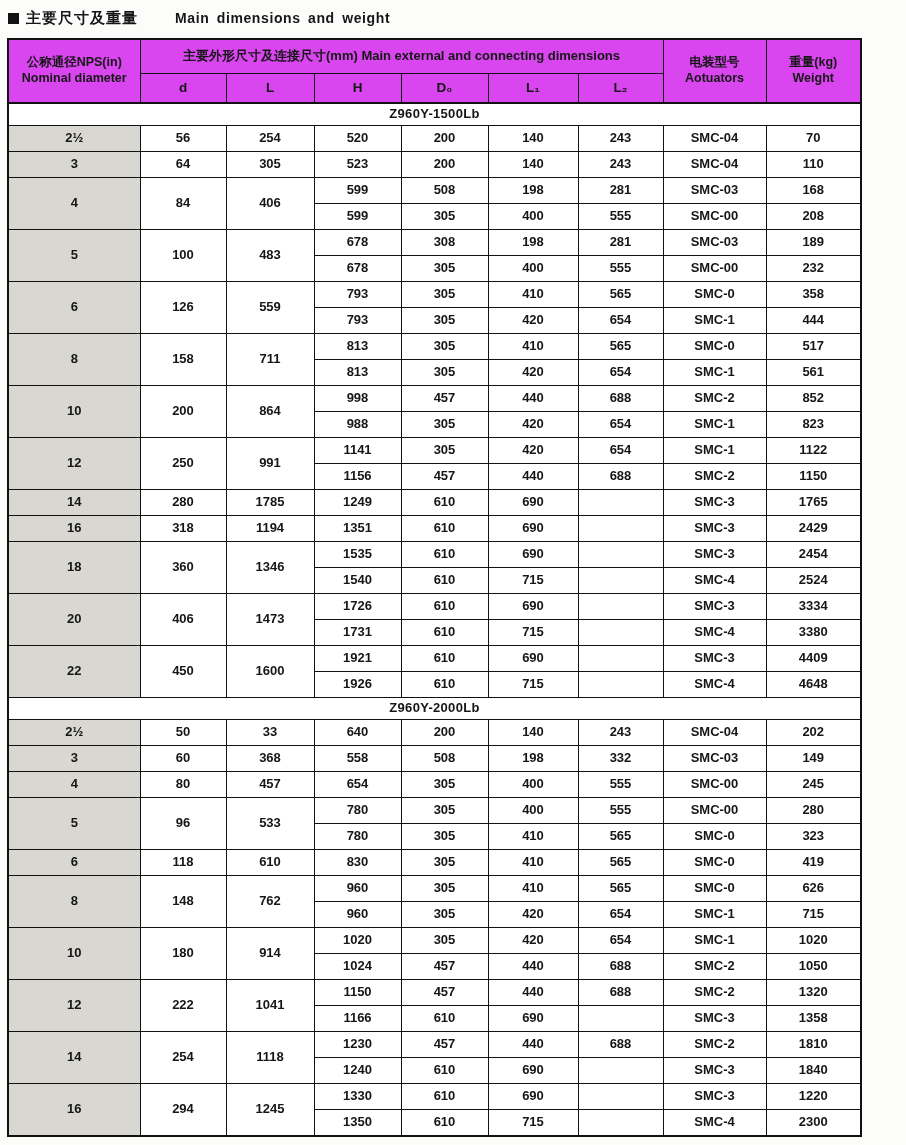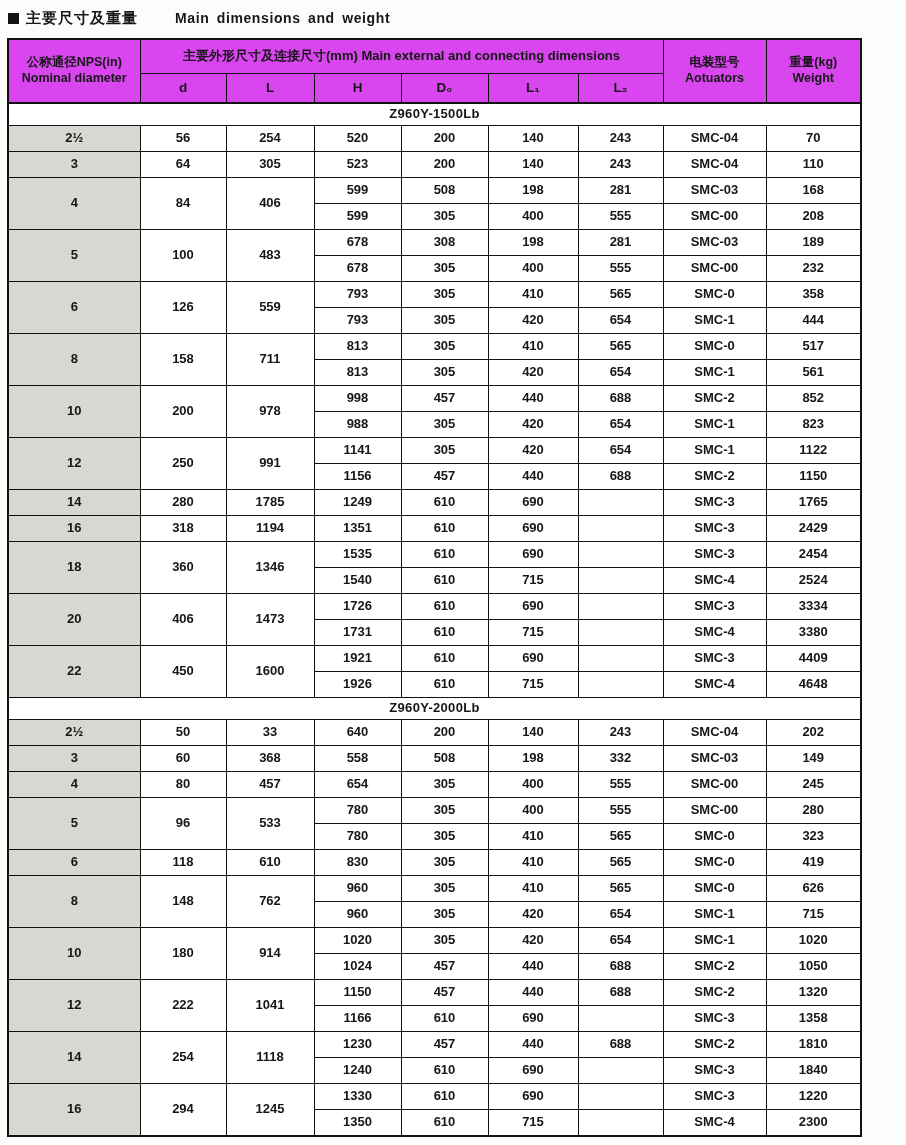--- a/index.html
+++ b/index.html
@@ -179,21 +179,21 @@
           <td class="sub">813</td>
           <td class="sub">305</td>
           <td class="sub">420</td>
           <td class="sub">654</td>
           <td class="sub">SMC-1</td>
           <td class="sub">561</td>
         </tr>
         <tr>
           <td rowspan="2" class="nps">10</td>
           <td rowspan="2">200</td>
-          <td rowspan="2">978</td>
+          <td rowspan="2">864</td>
           <td class="sub">998</td>
           <td class="sub">457</td>
           <td class="sub">440</td>
           <td class="sub">688</td>
           <td class="sub">SMC-2</td>
           <td class="sub">852</td>
         </tr>
         <tr>
           <td class="sub">988</td>
           <td class="sub">305</td>

